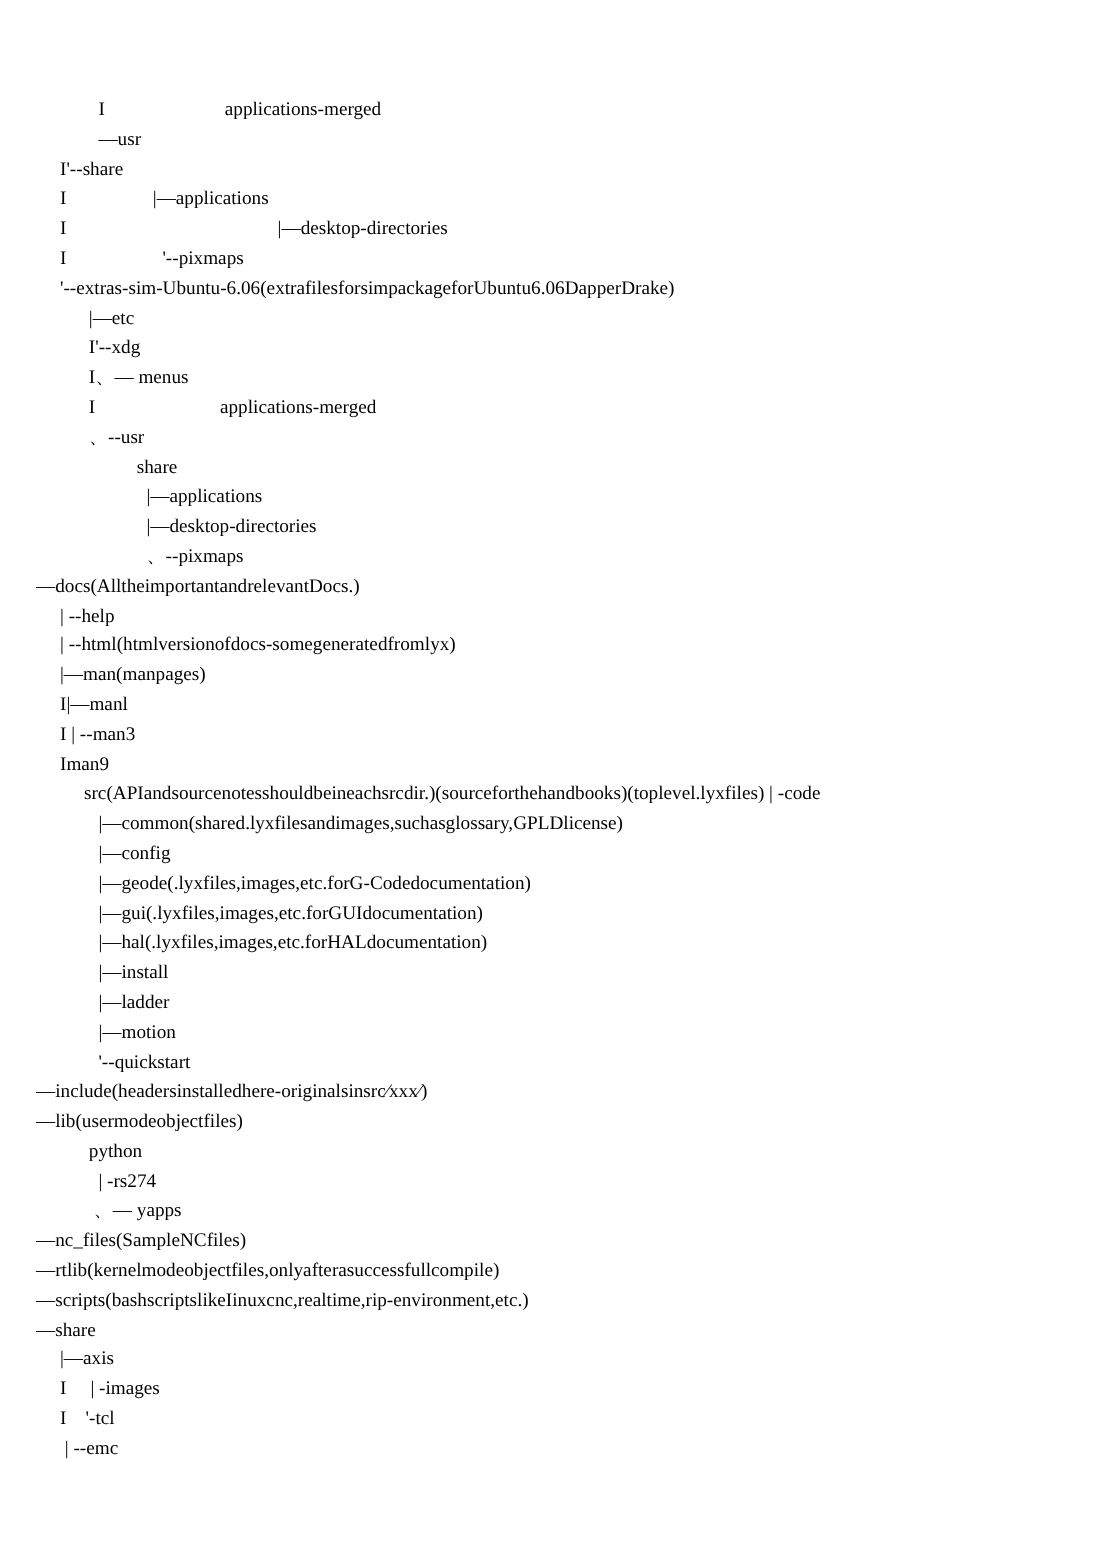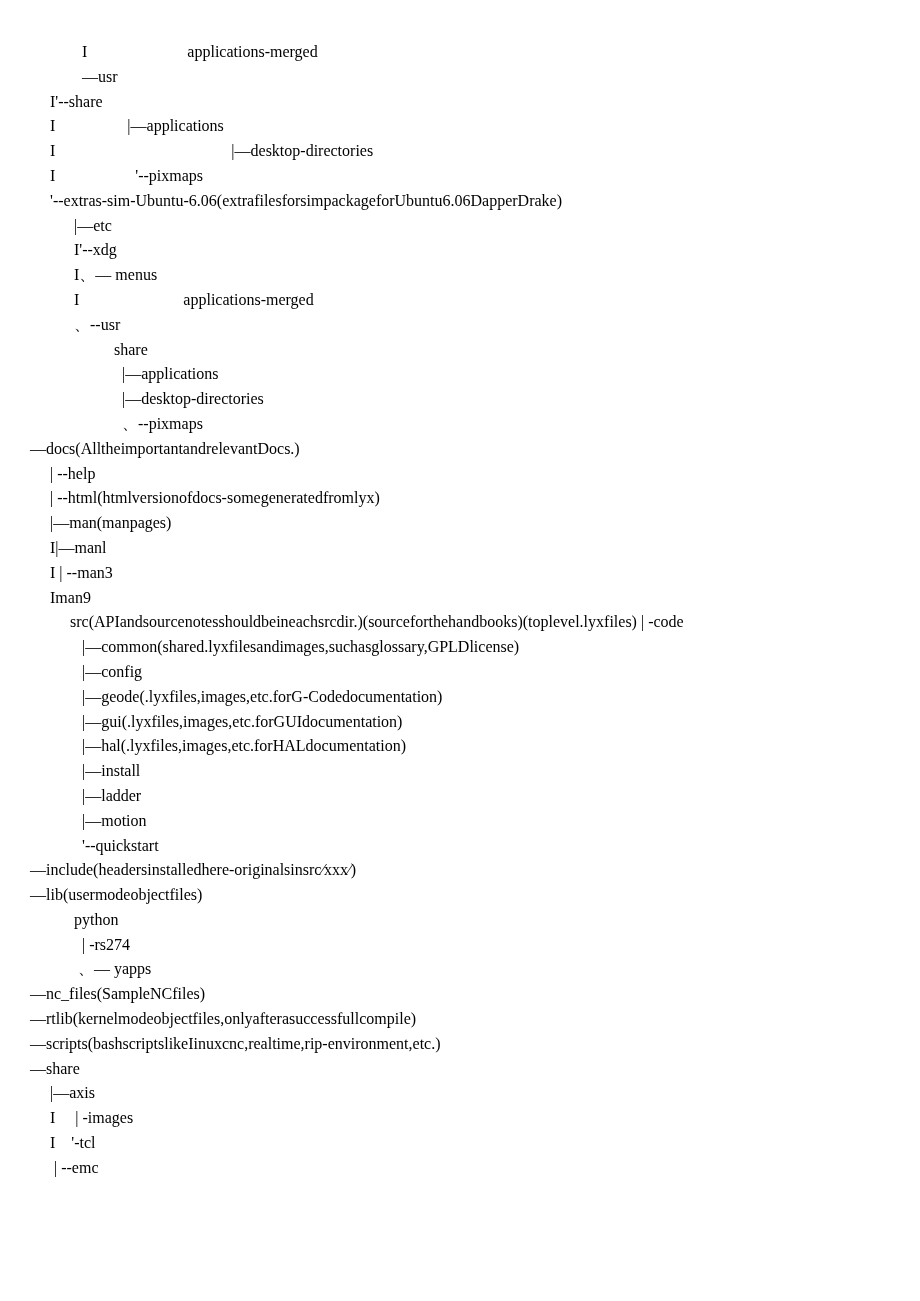--- a/index.html
+++ b/index.html
@@ -7,20 +7,21 @@
       font-size: 16px;
       color: #000;
       background: #fff;
       margin: 0;
       padding: 40px 30px;
       line-height: 1.55;
     }
     .tree {
       white-space: pre;
       font-family: Georgia, 'Times New Roman', serif;
+      margin-top: 40px;
     }
     .line {
       display: block;
       white-space: pre;
     }
   </style>
 </head>
 <body>
 
 <div class="tree" id="tree-container"><span class="line">             I                         applications-merged</span><span class="line">             —usr</span><span class="line">     I'--share</span><span class="line">     I                  |—applications</span><span class="line">     I                                            |—desktop-directories</span><span class="line">     I                    '--pixmaps</span><span class="line">     '--extras-sim-Ubuntu-6.06(extrafilesforsimpackageforUbuntu6.06DapperDrake)</span><span class="line">           |—etc</span><span class="line">           I'--xdg</span><span class="line">           I、— menus</span><span class="line">           I                          applications-merged</span><span class="line">           、--usr</span><span class="line">                     share</span><span class="line">                       |—applications</span><span class="line">                       |—desktop-directories</span><span class="line">                       、--pixmaps</span><span class="line">—docs(AlltheimportantandrelevantDocs.)</span><span class="line">     | --help</span><span class="line">     | --html(htmlversionofdocs-somegeneratedfromlyx)</span><span class="line">     |—man(manpages)</span><span class="line">     I|—manl</span><span class="line">     I | --man3</span><span class="line">     Iman9</span><span class="line">          src(APIandsourcenotesshouldbeineachsrcdir.)(sourceforthehandbooks)(toplevel.lyxfiles) | -code</span><span class="line">             |—common(shared.lyxfilesandimages,suchasglossary,GPLDlicense)</span><span class="line">             |—config</span><span class="line">             |—geode(.lyxfiles,images,etc.forG-Codedocumentation)</span><span class="line">             |—gui(.lyxfiles,images,etc.forGUIdocumentation)</span><span class="line">             |—hal(.lyxfiles,images,etc.forHALdocumentation)</span><span class="line">             |—install</span><span class="line">             |—ladder</span><span class="line">             |—motion</span><span class="line">             '--quickstart</span><span class="line">—include(headersinstalledhere-originalsinsrc⁄xxx⁄)</span><span class="line">—lib(usermodeobjectfiles)</span><span class="line">           python</span><span class="line">             | -rs274</span><span class="line">            、— yapps</span><span class="line">—nc_files(SampleNCfiles)</span><span class="line">—rtlib(kernelmodeobjectfiles,onlyafterasuccessfullcompile)</span><span class="line">—scripts(bashscriptslikeIinuxcnc,realtime,rip-environment,etc.)</span><span class="line">—share</span><span class="line">     |—axis</span><span class="line">     I     | -images</span><span class="line">     I    '-tcl</span><span class="line">      | --emc</span></div>

